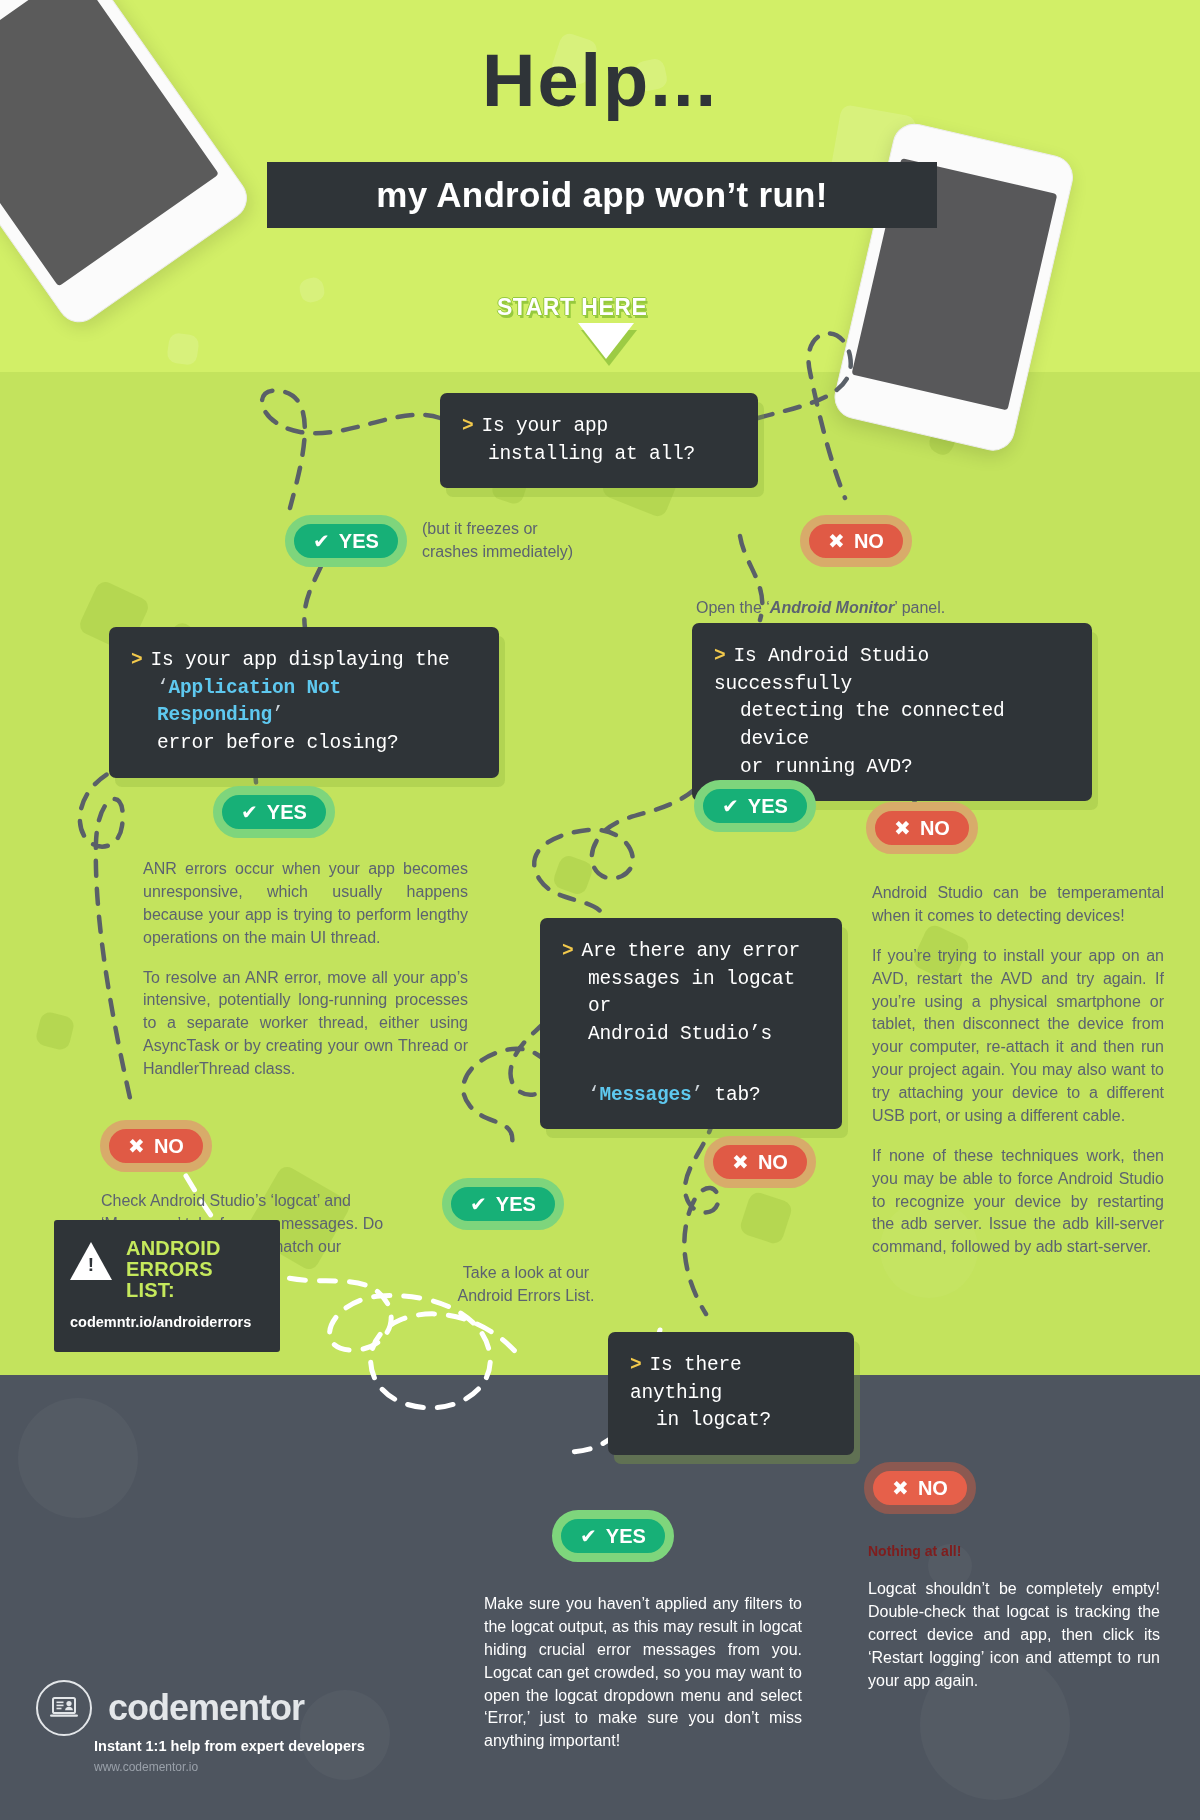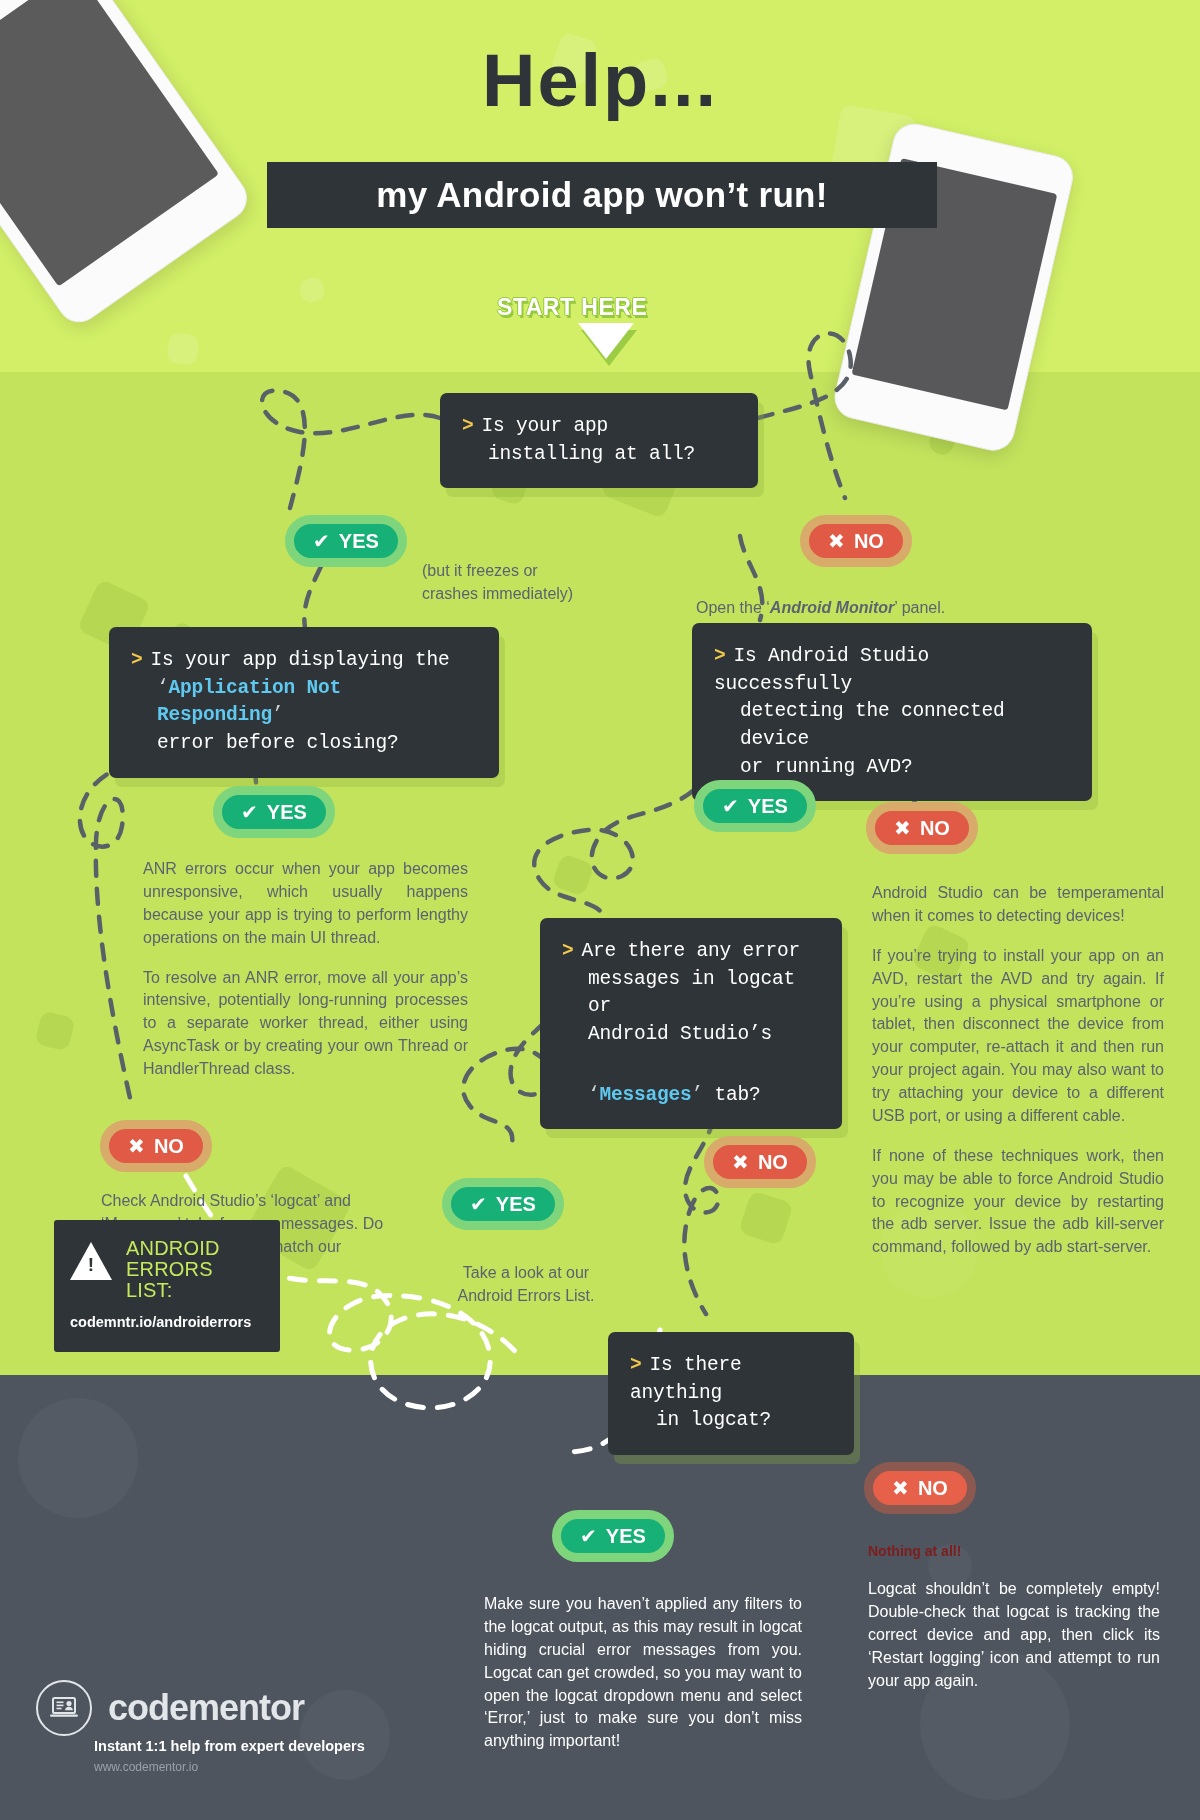--- a/index.html
+++ b/index.html
@@ -103,21 +103,21 @@
   .warn-tri{
     width:0;height:0;border-left:21px solid transparent;
     border-right:21px solid transparent;border-bottom:38px solid #ffffff;
     position:relative;flex:0 0 auto;margin-top:4px;
   }
   .warn-tri:after{
     content:"!";position:absolute;left:-4px;top:12px;width:8px;
     color:#2f3438;font-size:19px;font-weight:bold;text-align:center;
   }
   .errors-title{
-    color:#c5e95c;font-size:20px;font-weight:normal;line-height:1.06;letter-spacing:.2px;
+    color:#c5e95c;font-size:20px;font-weight:bold;line-height:1.06;letter-spacing:.2px;
   }
   .errors-url{
     color:#ffffff;font-size:14.5px;font-weight:bold;margin-top:12px;
   }
 
   
   .logo-wrap{position:absolute;left:36px;top:1680px;display:flex;align-items:center;gap:16px;}
   .logo-mark{
     width:52px;height:52px;border-radius:50%;border:2px solid #e3e6e9;
     display:flex;align-items:center;justify-content:center;
@@ -210,21 +210,21 @@
 
   <div class="qbox" style="left:440px;top:393px;width:318px;">
     <div><span class="prompt">&gt;</span><span>Is your app</span></div>
     <div style="padding-left:26px;"><span>installing at all?</span></div>
   </div>
 
   <div class="pill pill-yes" style="left:285px;top:515px;width:122px;height:52px;">
     <span class="pill-glyph">✔</span>
     <span>YES</span>
   </div>
-  <div class="copy lead" style="left:422px;top:518px;width:200px;margin-top:42px;">
+  <div class="copy lead" style="left:422px;top:518px;width:200px;">
     <div>(but it freezes or</div>
     <div>crashes immediately)</div>
   </div>
 
   <div class="pill pill-no" style="left:800px;top:515px;width:112px;height:52px;">
     <span class="pill-glyph">✖</span>
     <span>NO</span>
   </div>
   <div class="copy lead" style="left:696px;top:597px;width:360px;">
     <span>Open the ‘</span><span class="ital">Android Monitor</span><span>’ panel.</span>

